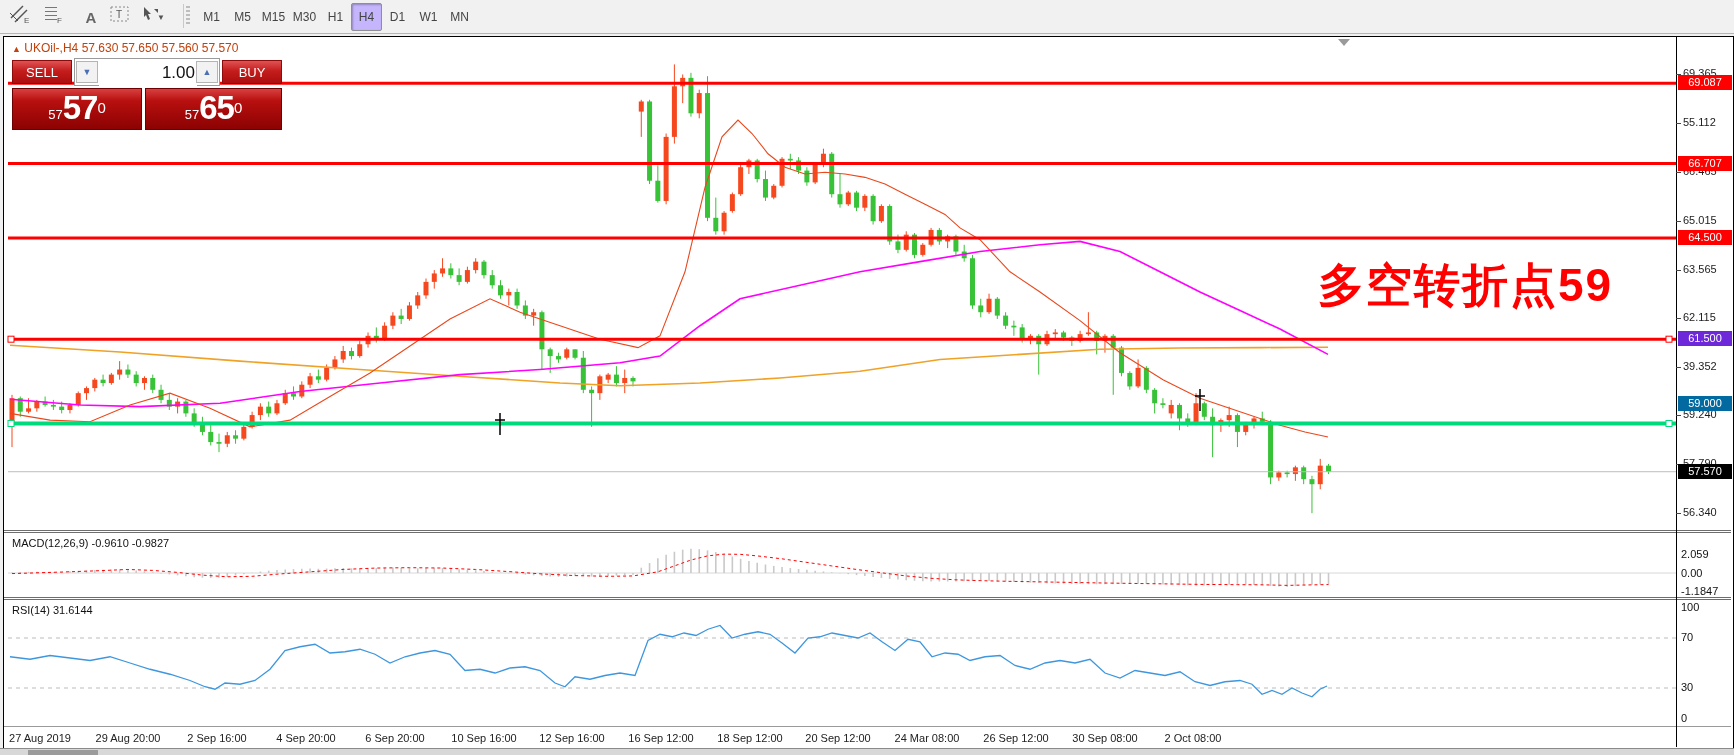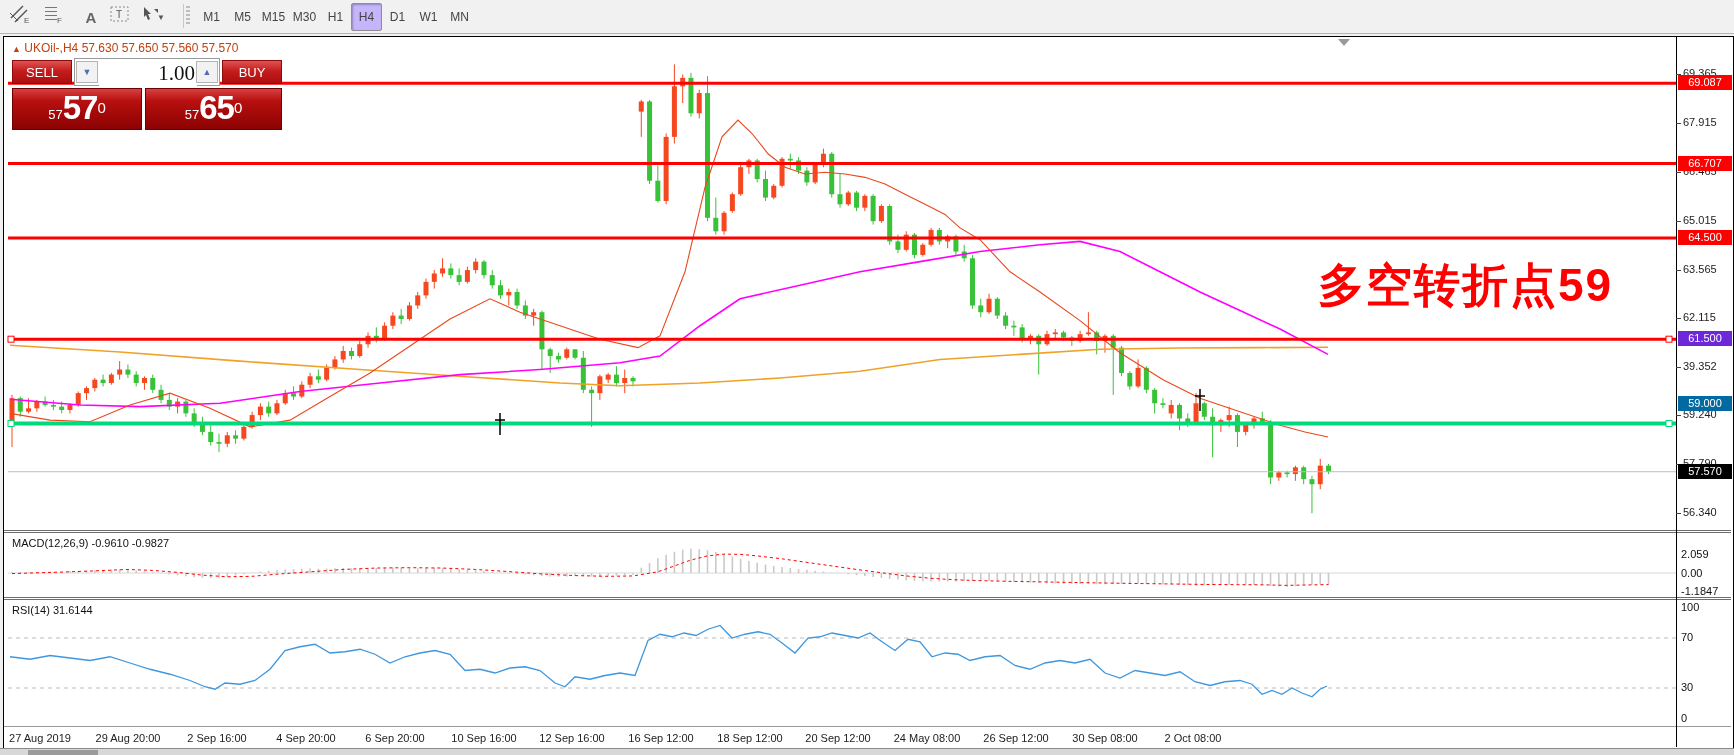--- a/index.html
+++ b/index.html
@@ -21,22 +21,22 @@
   #quote-line b{font-weight:normal;}
   .lbl{position:absolute;font-size:11px;color:#1c1c1c;white-space:nowrap;}
   .pricetag{position:absolute;left:1678px;width:54px;height:15px;color:#fff;font-size:11px;
     line-height:15px;text-align:center;}
   .tickdash{position:absolute;left:1676px;width:5px;height:1px;background:#444;}
   
   #trade-panel{left:12px;top:58px;width:278px;}
   .strip{position:absolute;top:2px;height:24px;color:#fff;font-size:13px;text-align:center;line-height:24px;
     background:linear-gradient(180deg,#e05252 0%,#c41d1d 45%,#ad0e0e 100%);border:1px solid #8d0a0a;box-sizing:border-box;}
   #vol-box{position:absolute;left:62px;top:0px;width:146px;height:28px;background:#fff;border:1px solid #9a9a9a;box-sizing:border-box;}
-  #vol-input{position:absolute;left:24px;top:1px;width:94px;height:24px;border:none;font-size:21px;text-align:right;
-    font-family:Liberation Serif, serif;color:#111;outline:none;}
+  #vol-input{position:absolute;left:24px;top:1px;width:94px;height:24px;border:none;font-size:17px;text-align:right;
+    font-family:Liberation Sans, sans-serif;color:#111;outline:none;}
   .spin{position:absolute;top:2px;width:22px;height:22px;background:#f2f2f2;border:1px solid #b5b5b5;box-sizing:border-box;
     color:#4a6fb5;font-size:9px;text-align:center;line-height:20px;}
   .bigbox{position:absolute;top:30px;height:42px;color:#fff;
     background:linear-gradient(180deg,#d84040 0%,#b80f0f 30%,#8c0202 100%);border:1px solid #6d0101;box-sizing:border-box;}
   .bigbox .inner{position:absolute;left:0;right:0;bottom:2px;text-align:center;white-space:nowrap;}
   .bb-small{font-size:13px;vertical-align:baseline;}
   .bb-big{font-size:33px;font-weight:bold;letter-spacing:-1px;}
   .bb-sup{font-size:15px;vertical-align:super;}
   #annotation{left:1318px;top:255px;color:#ff0000;font-size:46px;font-weight:bold;letter-spacing:2px;}
   .timelbl{position:absolute;top:732px;width:100px;margin-left:-50px;text-align:center;font-size:11px;color:#222;}
@@ -642,21 +642,21 @@
 
 <div id="annotation" class="abs">多空转折点59</div>
 
 <div class="indlbl" style="left:12px;top:537px;">MACD(12,26,9) -0.9610 -0.9827</div>
 <div class="indlbl" style="left:12px;top:604px;">RSI(14) 31.6144</div>
 
 <div id="price-axis">
     <div class="tickdash" style="top:73.9922000000002px;"></div>
     <div class="lbl" style="left:1683px;top:66.9922000000002px;">69.365</div>
     <div class="tickdash" style="top:122.8861999999998px;"></div>
-    <div class="lbl" style="left:1683px;top:115.8861999999998px;">67.915</div>
+    <div class="lbl" style="left:1683px;top:115.8861999999998px;">55.112</div>
     <div class="tickdash" style="top:171.7801999999999px;"></div>
     <div class="lbl" style="left:1683px;top:164.7801999999999px;">66.465</div>
     <div class="tickdash" style="top:220.67419999999998px;"></div>
     <div class="lbl" style="left:1683px;top:213.67419999999998px;">65.015</div>
     <div class="tickdash" style="top:269.56820000000005px;"></div>
     <div class="lbl" style="left:1683px;top:262.56820000000005px;">63.565</div>
     <div class="tickdash" style="top:318.46219999999994px;"></div>
     <div class="lbl" style="left:1683px;top:311.46219999999994px;">62.115</div>
     <div class="tickdash" style="top:366.5132000000001px;"></div>
     <div class="lbl" style="left:1683px;top:359.5132000000001px;">39.352</div>
@@ -684,21 +684,21 @@
     <div class="timelbl" style="left:40px;">27 Aug 2019</div>
     <div class="timelbl" style="left:128px;">29 Aug 20:00</div>
     <div class="timelbl" style="left:217px;">2 Sep 16:00</div>
     <div class="timelbl" style="left:306px;">4 Sep 20:00</div>
     <div class="timelbl" style="left:395px;">6 Sep 20:00</div>
     <div class="timelbl" style="left:484px;">10 Sep 16:00</div>
     <div class="timelbl" style="left:572px;">12 Sep 16:00</div>
     <div class="timelbl" style="left:661px;">16 Sep 12:00</div>
     <div class="timelbl" style="left:750px;">18 Sep 12:00</div>
     <div class="timelbl" style="left:838px;">20 Sep 12:00</div>
-    <div class="timelbl" style="left:927px;">24 May 08:00</div>
+    <div class="timelbl" style="left:927px;">24 Mar 08:00</div>
     <div class="timelbl" style="left:1016px;">26 Sep 12:00</div>
     <div class="timelbl" style="left:1105px;">30 Sep 08:00</div>
     <div class="timelbl" style="left:1193px;">2 Oct 08:00</div>
   </div>
 
 <div id="bottomstrip" class="abs">
   <div class="abs" style="left:28px;top:1px;width:70px;height:6px;background:#9b9b9b;"></div>
 </div>
 
 </body></html>

